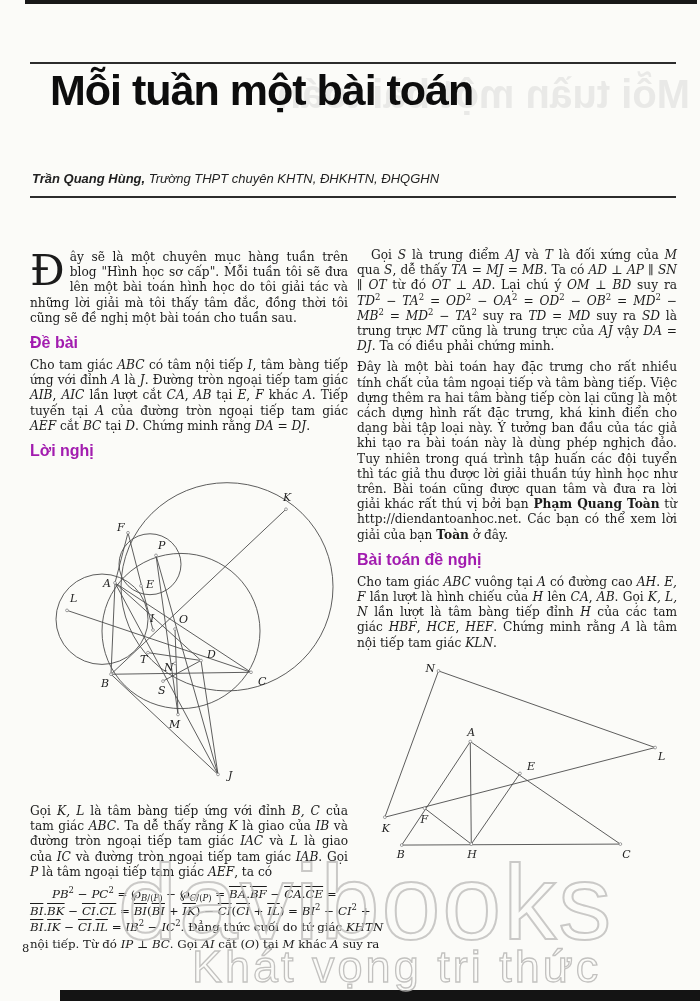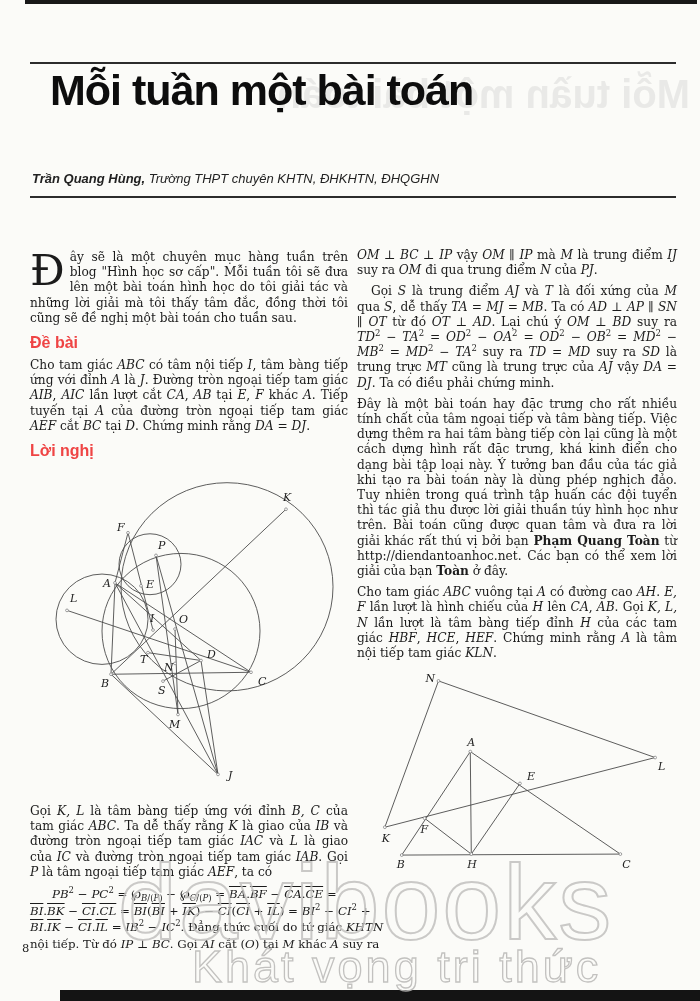--- a/index.html
+++ b/index.html
@@ -17,21 +17,21 @@
   .title{position:absolute;left:50px;top:66px;margin:0;z-index:2;
         font-family:"Liberation Sans",sans-serif;font-weight:bold;font-size:43px;
         letter-spacing:-1px;color:#0d0d0d;}
   .author{position:absolute;left:32px;top:155px;z-index:2;
         font-family:"Liberation Sans",sans-serif;font-style:italic;font-size:13px;color:#222;margin-top:16px;}
   .author b{font-weight:bold;}
   .col{position:absolute;z-index:1;text-align:justify;font-size:12.2px;line-height:15.2px;}
   .col-left{left:30px;top:250px;width:318px;}
   .col-right{left:357px;top:248px;width:320px;}
   .col p{margin:0 0 6px 0;}
-  .col h2{font-family:"Liberation Sans",sans-serif;font-size:16px;font-weight:bold;color:#ef4444;
+  .col h2{font-family:"Liberation Sans",sans-serif;font-size:16px;font-weight:bold;color:#a21caf;
         margin:8px 0 7px 0;text-align:left;line-height:17px;}
   .indent{text-indent:14px;}
   .dropcap{float:left;font-size:43px;line-height:36px;padding:2px 5px 0 0;font-weight:normal;}
   i{font-style:italic;}
   sup,sub{font-size:8.5px;line-height:0;}
   .ol{text-decoration:overline;}
   .mathblock{margin-top:3px;font-size:11.8px;line-height:16.5px;white-space:nowrap;text-align:left;}
   .mathblock .mline:first-child{padding-left:22px;}
   .figure{position:relative;}
   .fig1{width:308px;height:332px;margin:4px 0 6px 8px;}
@@ -133,25 +133,25 @@
 
     <div class="mathblock">
       <div class="mline"><i>PB</i><sup>2</sup> − <i>PC</i><sup>2</sup> = ℘<sub><i>B</i>/(<i>P</i>)</sub> − ℘<sub><i>C</i>/(<i>P</i>)</sub> = <span class="ol"><i>BA</i></span>.<span class="ol"><i>BF</i></span> − <span class="ol"><i>CA</i></span>.<span class="ol"><i>CE</i></span> =</div>
       <div class="mline"><span class="ol"><i>BI</i></span>.<span class="ol"><i>BK</i></span> − <span class="ol"><i>CI</i></span>.<span class="ol"><i>CL</i></span> = <span class="ol"><i>BI</i></span>(<span class="ol"><i>BI</i></span> + <span class="ol"><i>IK</i></span>) − <span class="ol"><i>CI</i></span>(<span class="ol"><i>CI</i></span> + <span class="ol"><i>IL</i></span>) = <i>BI</i><sup>2</sup> − <i>CI</i><sup>2</sup> +</div>
       <div class="mline"><span class="ol"><i>BI</i></span>.<span class="ol"><i>IK</i></span> − <span class="ol"><i>CI</i></span>.<span class="ol"><i>IL</i></span> = <i>IB</i><sup>2</sup> − <i>IC</i><sup>2</sup>. Đẳng thức cuối do tứ giác <i>KHTN</i></div>
       <div class="mline">nội tiếp. Từ đó <i>IP</i> ⊥ <i>BC</i>. Gọi <i>AI</i> cắt (<i>O</i>) tại <i>M</i> khác <i>A</i> suy ra</div>
     </div>
   </div>
 
   <div class="col col-right">
-    <p><i>OM</i> ⊥ <i>BC</i> ⊥ <i>IP</i> vậy <i>OM</i> ∥ <i>IP</i> mà <i>M</i> là trung điểm <i>IJ</i> suy ra <i>OM</i> đi qua trung điểm <i>N</i> của <i>PJ</i>.</p>
     <p class="indent">Gọi <i>S</i> là trung điểm <i>AJ</i> và <i>T</i> là đối xứng của <i>M</i> qua <i>S</i>, dễ thấy <i>TA</i> = <i>MJ</i> = <i>MB</i>. Ta có <i>AD</i> ⊥ <i>AP</i> ∥ <i>SN</i> ∥ <i>OT</i> từ đó <i>OT</i> ⊥ <i>AD</i>. Lại chú ý <i>OM</i> ⊥ <i>BD</i> suy ra <i>TD</i><sup>2</sup> − <i>TA</i><sup>2</sup> = <i>OD</i><sup>2</sup> − <i>OA</i><sup>2</sup> = <i>OD</i><sup>2</sup> − <i>OB</i><sup>2</sup> = <i>MD</i><sup>2</sup> − <i>MB</i><sup>2</sup> = <i>MD</i><sup>2</sup> − <i>TA</i><sup>2</sup> suy ra <i>TD</i> = <i>MD</i> suy ra <i>SD</i> là trung trực <i>MT</i> cũng là trung trực của <i>AJ</i> vậy <i>DA</i> = <i>DJ</i>. Ta có điều phải chứng minh.</p>
 
     <p>Đây là một bài toán hay đặc trưng cho rất nhiều tính chất của tâm ngoại tiếp và tâm bàng tiếp. Việc dựng thêm ra hai tâm bàng tiếp còn lại cũng là một cách dựng hình rất đặc trưng, khá kinh điển cho dạng bài tập loại này. Ý tưởng ban đầu của tác giả khi tạo ra bài toán này là dùng phép nghịch đảo. Tuy nhiên trong quá trình tập huấn các đội tuyển thì tác giả thu được lời giải thuần túy hình học như trên. Bài toán cũng được quan tâm và đưa ra lời giải khác rất thú vị bởi bạn <b>Phạm Quang Toàn</b> từ http://diendantoanhoc.net. Các bạn có thể xem lời giải của bạn <b>Toàn</b> ở đây.</p>
 
+    <h2>Bài toán đề nghị</h2>
     <p>Cho tam giác <i>ABC</i> vuông tại <i>A</i> có đường cao <i>AH</i>. <i>E, F</i> lần lượt là hình chiếu của <i>H</i> lên <i>CA</i>, <i>AB</i>. Gọi <i>K, L, N</i> lần lượt là tâm bàng tiếp đỉnh <i>H</i> của các tam giác <i>HBF</i>, <i>HCE</i>, <i>HEF</i>. Chứng minh rằng <i>A</i> là tâm nội tiếp tam giác <i>KLN</i>.</p>
 
     <div class="figure fig2">
         <svg viewBox="358 672 322 204" preserveAspectRatio="none">
           <line x1="440" y1="686" x2="386" y2="833" stroke="#4a4a4a" stroke-width="0.9"></line>
           <line x1="440" y1="686" x2="658" y2="763" stroke="#4a4a4a" stroke-width="0.9"></line>
           <line x1="386" y1="833" x2="658" y2="763" stroke="#4a4a4a" stroke-width="0.9"></line>
           <line x1="403" y1="861" x2="623" y2="860" stroke="#4a4a4a" stroke-width="0.9"></line>
           <line x1="403" y1="861" x2="472" y2="757" stroke="#4a4a4a" stroke-width="0.9"></line>
           <line x1="472" y1="757" x2="623" y2="860" stroke="#4a4a4a" stroke-width="0.9"></line>

